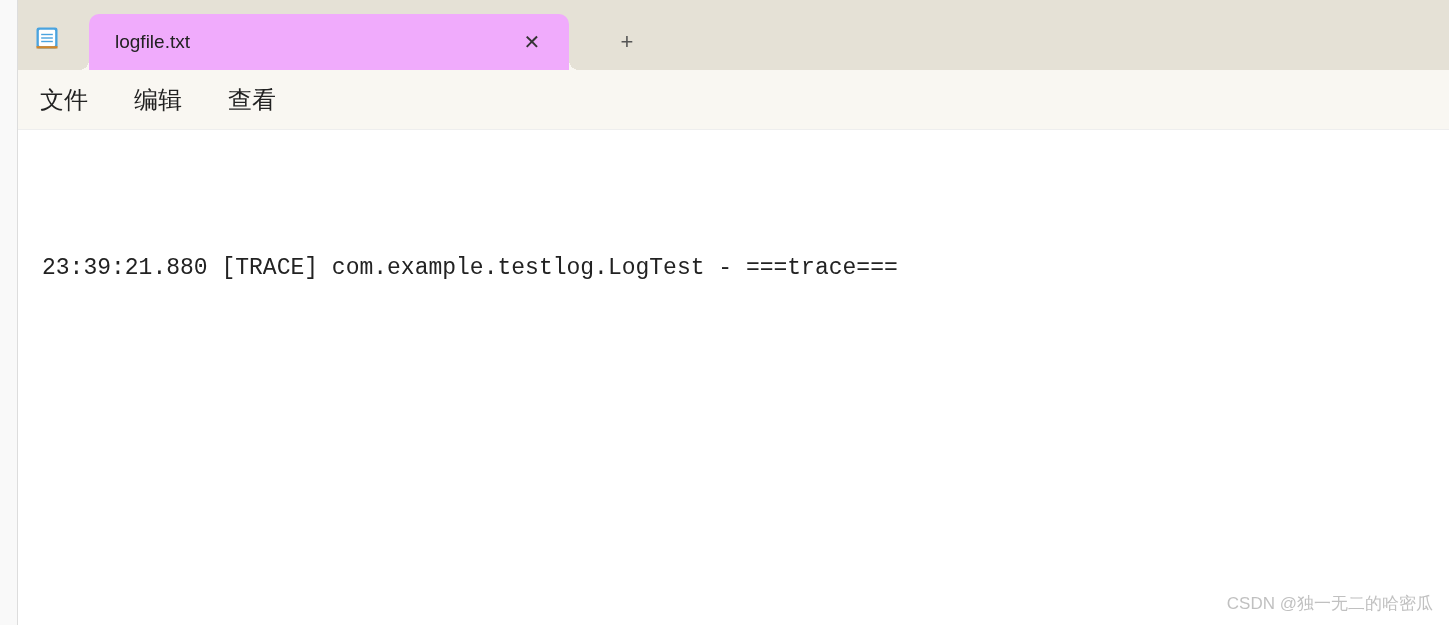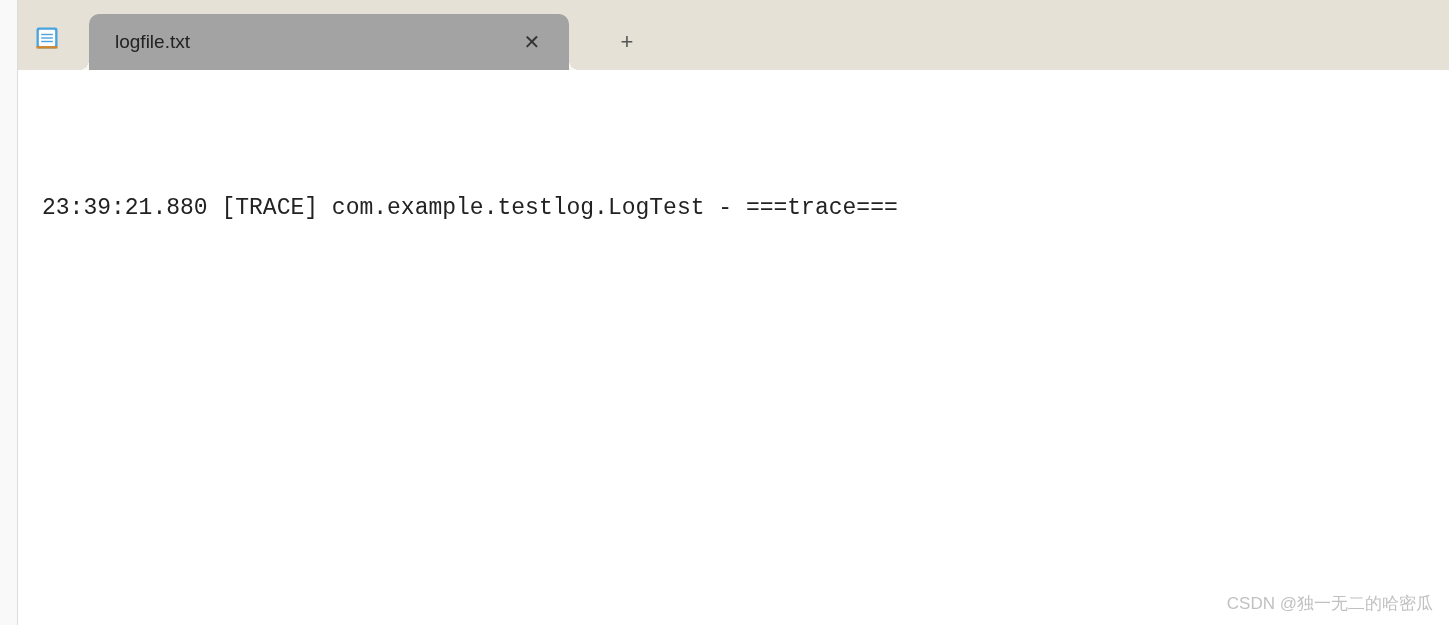--- a/index.html
+++ b/index.html
@@ -52,21 +52,21 @@
       margin-bottom: 18px;
       display: flex;
       align-items: center;
       justify-content: center;
     }
     .app-icon svg {
       width: 28px;
       height: 28px;
     }
     .tab {
-      background: #a3a3a3;
+      background: #f0abfc;
       height: 56px;
       display: flex;
       align-items: center;
       padding: 0 22px 0 26px;
       border-radius: 10px 10px 0 0;
       font-size: 19px;
       color: #222;
       min-width: 480px;
       justify-content: space-between;
       position: relative;
@@ -173,20 +173,25 @@
         <rect x="3" y="19" width="18" height="2" fill="#d4872b"></rect>
       </svg>
     </div>
     <div class="tab">
       <span class="tab-title">logfile.txt</span>
       <span class="tab-close">✕</span>
     </div>
     <div class="new-tab">+</div>
   </div>
 
+  <div class="menubar">
+    <span class="menu-item">文件</span>
+    <span class="menu-item">编辑</span>
+    <span class="menu-item">查看</span>
+  </div>
 
   <div class="content">
     <span class="log-line">23:39:21.880 [TRACE] com.example.testlog.LogTest - ===trace===</span>
     
   </div>
 </div>
 
 <div class="watermark">CSDN @独一无二的哈密瓜</div>
 
 </body></html>

